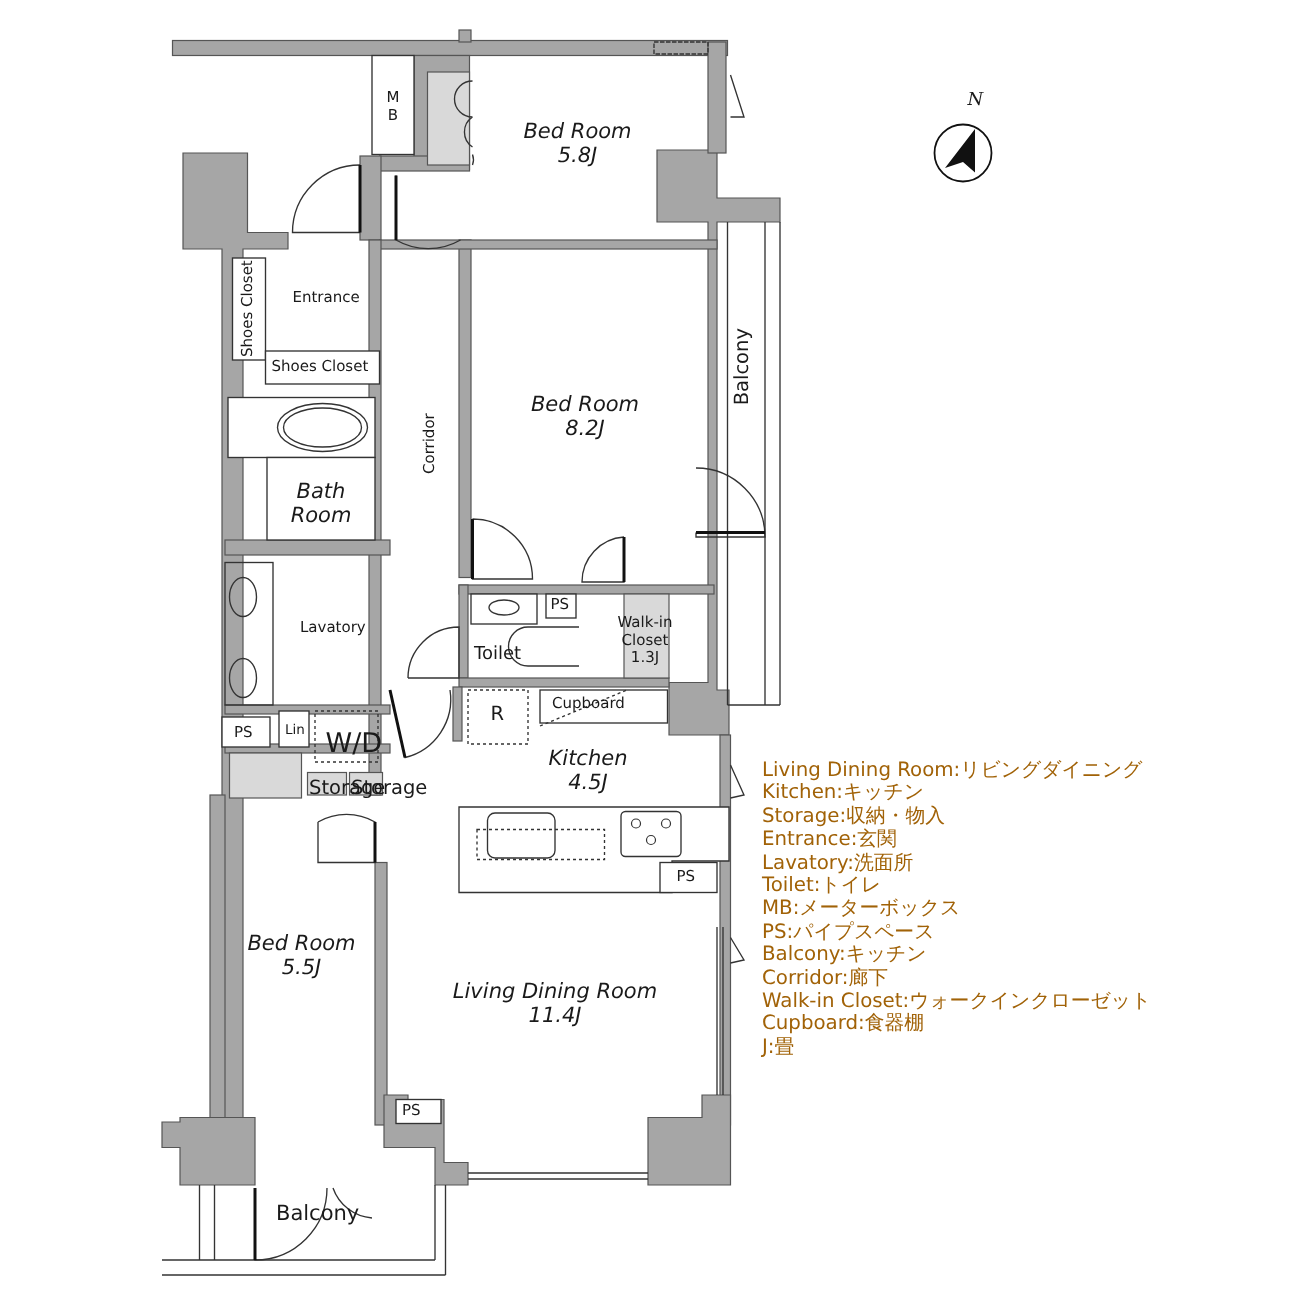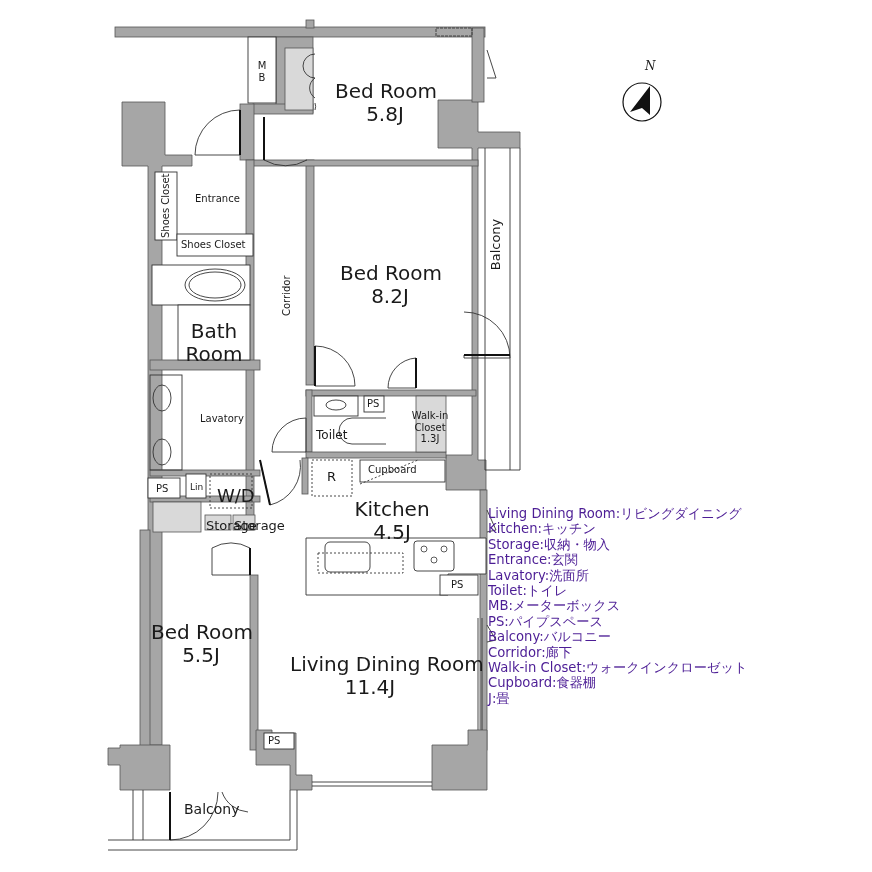--- a/index.html
+++ b/index.html
@@ -1,23 +1,23 @@
 <!DOCTYPE html>
 <html><head>
 <meta charset="utf-8">
 <style>
   html,body{margin:0;padding:0;background:#ffffff;}
   body{width:872px;height:872px;position:relative;overflow:hidden;font-family:"DejaVu Sans","Liberation Sans",sans-serif;color:#222;}
   .plan{position:absolute;left:0;top:0;width:872px;height:872px;}
   .lbl{position:absolute;text-align:center;line-height:1.15;color:#1a1a1a;white-space:nowrap;}
-  .room{font-size:20px;}
+  .room{font-size:14px;font-style:italic;}
   .small{font-size:10px;}
   .tiny{font-size:13px;}
   .vert{transform:rotate(-90deg);transform-origin:center center;}
-  .legend{position:absolute;left:488px;top:506px;font-size:13.2px;line-height:15.4px;color:#4c1d95;}
+  .legend{position:absolute;left:508px;top:506px;font-size:13.2px;line-height:15.4px;color:#a16207;}
   .legend div{white-space:nowrap;}
   .compass{position:absolute;left:620px;top:62px;width:48px;height:62px;}
 </style>
 </head>
 <body>
 
 <svg class="plan" viewBox="0 0 872 872" xmlns="http://www.w3.org/2000/svg">
   <g fill="#a6a6a6" stroke="#555" stroke-width="0.8">
 
     <rect x="115" y="27" width="370" height="10"></rect>
@@ -217,18 +217,18 @@
 
 <div class="legend">
   <div>Living Dining Room:リビングダイニング</div>
   <div>Kitchen:キッチン</div>
   <div>Storage:収納・物入</div>
   <div>Entrance:玄関</div>
   <div>Lavatory:洗面所</div>
   <div>Toilet:トイレ</div>
   <div>MB:メーターボックス</div>
   <div>PS:パイプスペース</div>
-  <div>Balcony:バルコニー</div>
+  <div>Balcony:キッチン</div>
   <div>Corridor:廊下</div>
   <div>Walk-in Closet:ウォークインクローゼット</div>
   <div>Cupboard:食器棚</div>
   <div>J:畳</div>
 </div>
 
 </body></html>

